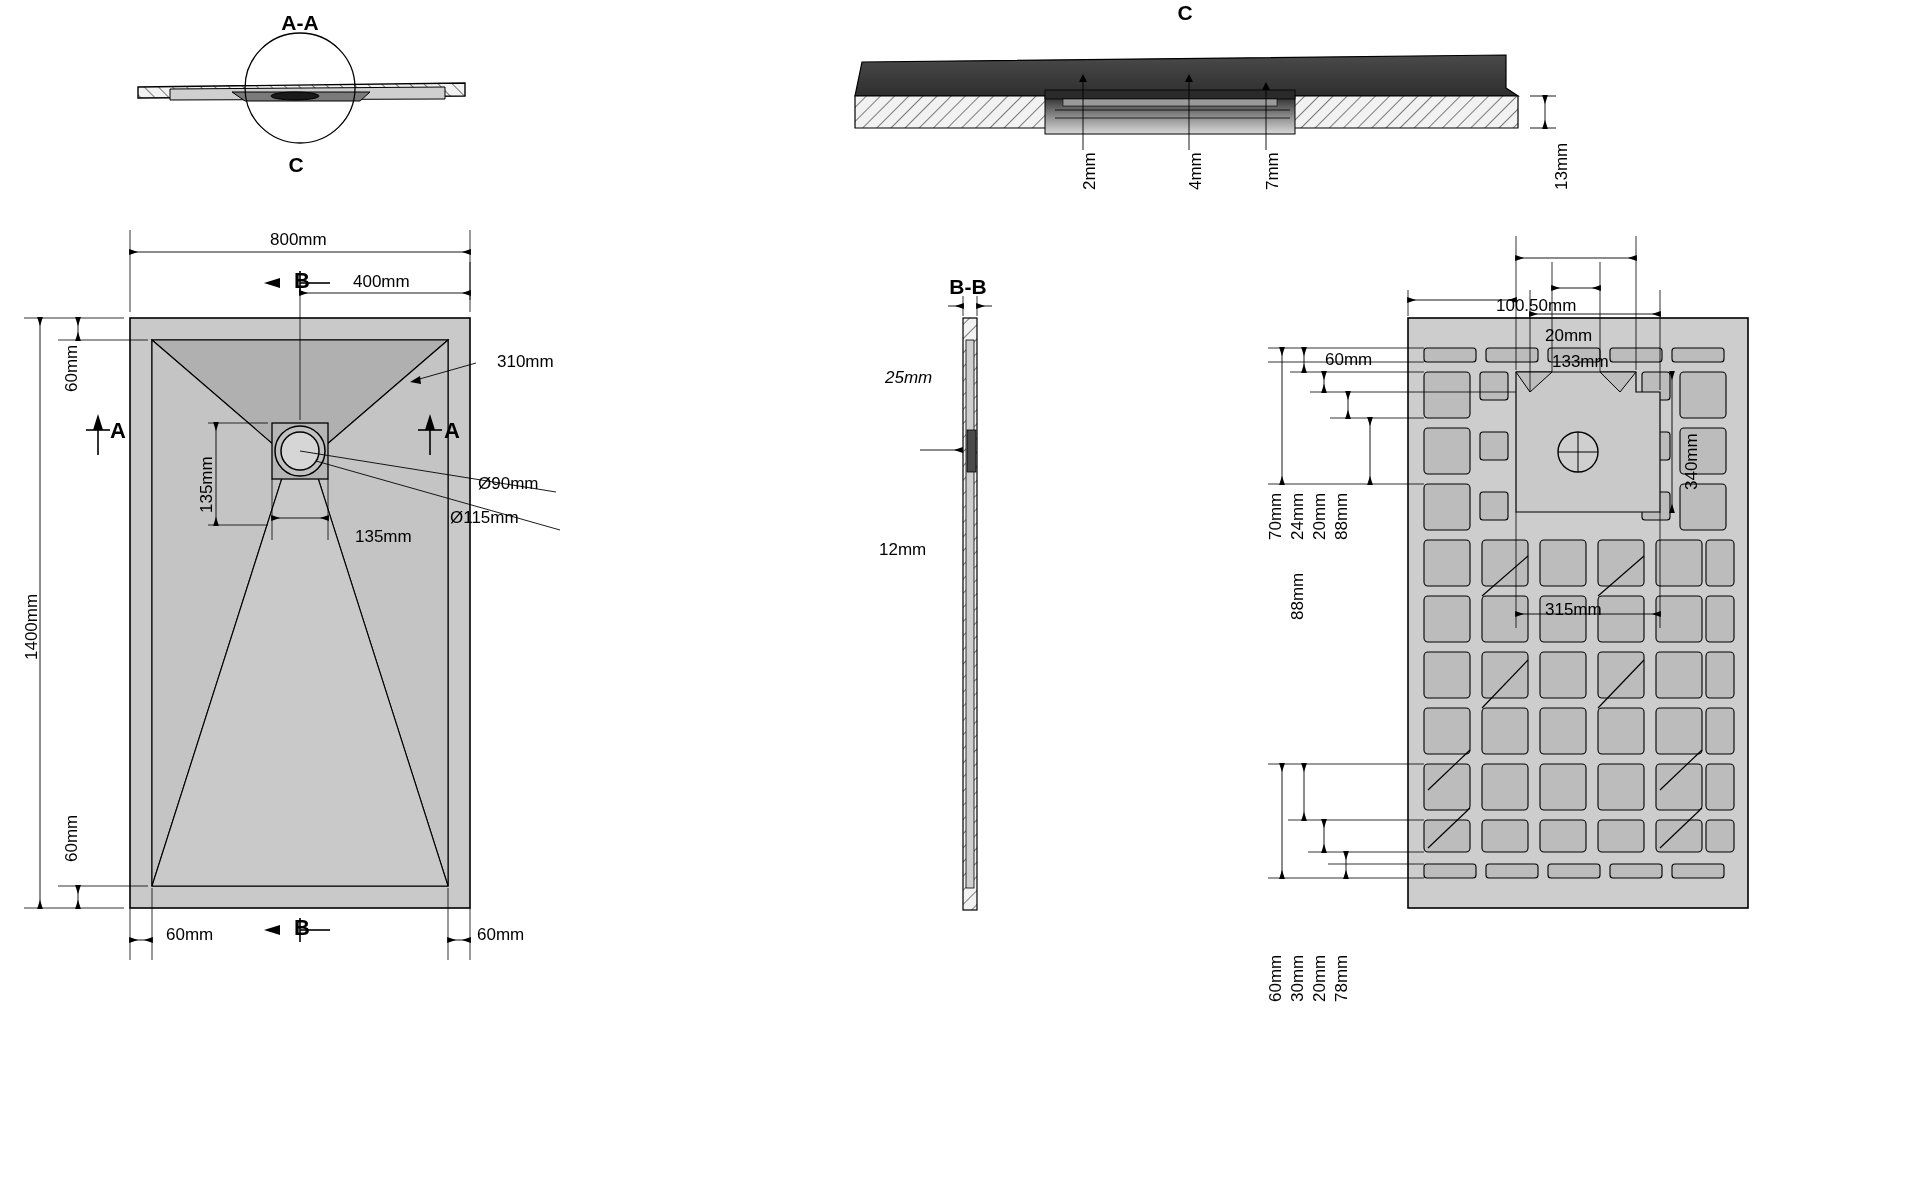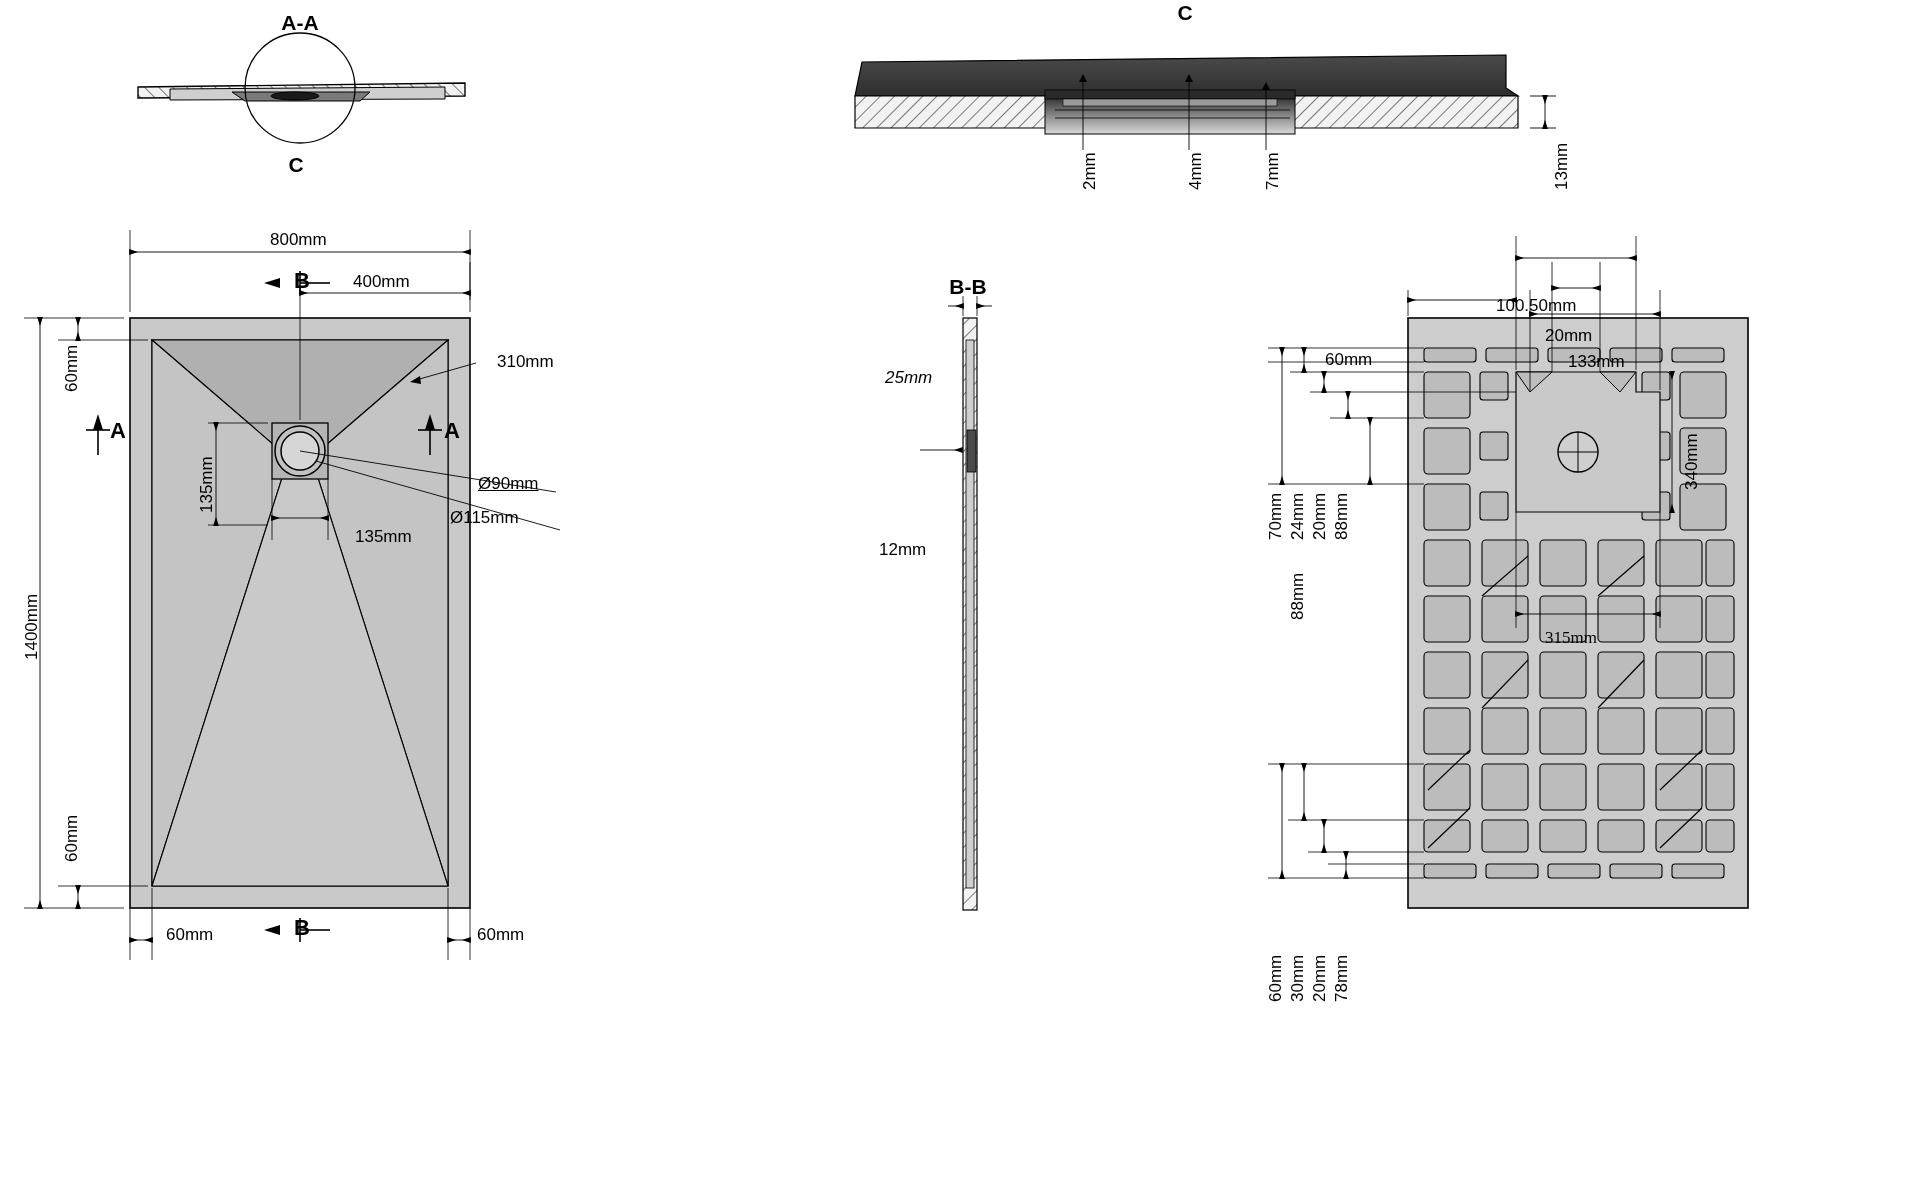--- a/index.html
+++ b/index.html
@@ -313,41 +313,41 @@
 <div class="lbl rot" style="left:1552px;top:190px;">13mm</div>
 
 <div class="lbl" style="left:270px;top:230px;text-align:center;">800mm</div>
 <div class="lbl" style="left:353px;top:272px;">400mm</div>
 <div class="lbl rot" style="left:22px;top:660px;">1400mm</div>
 <div class="lbl rot" style="left:62px;top:392px;">60mm</div>
 <div class="lbl rot" style="left:62px;top:862px;">60mm</div>
 <div class="lbl" style="left:481px;top:352px;margin-left:16px;">310mm</div>
 <div class="lbl rot" style="left:197px;top:513px;">135mm</div>
 <div class="lbl" style="left:355px;top:527px;">135mm</div>
-<div class="lbl" style="left:478px;top:474px;text-decoration:underline;">Ø90mm</div>
+<div class="lbl" style="left:478px;top:474px;">Ø90mm</div>
 <div class="lbl" style="left:450px;top:508px;">Ø115mm</div>
 <div class="lbl" style="left:166px;top:925px;">60mm</div>
 <div class="lbl" style="left:477px;top:925px;">60mm</div>
 <div class="lblb" style="left:110px;top:418px;">A</div>
 <div class="lblb" style="left:444px;top:418px;">A</div>
 <div class="lblb" style="left:294px;top:268px;">B</div>
 <div class="lblb" style="left:294px;top:915px;">B</div>
 
 <div class="lbl" style="left:885px;top:368px;font-style:italic;">25mm</div>
 <div class="lbl" style="left:855px;top:540px;margin-left:24px;">12mm</div>
 
 <div class="lbl" style="left:1496px;top:296px;">100.50mm</div>
 <div class="lbl" style="left:1545px;top:326px;">20mm</div>
-<div class="lbl" style="left:1552px;top:352px;padding-left:16px;">133mm</div>
+<div class="lbl" style="left:1552px;top:352px;">133mm</div>
 <div class="lbl" style="left:1325px;top:350px;">60mm</div>
 <div class="lbl rot" style="left:1266px;top:540px;">70mm</div>
 <div class="lbl rot" style="left:1288px;top:540px;">24mm</div>
 <div class="lbl rot" style="left:1310px;top:540px;">20mm</div>
 <div class="lbl rot" style="left:1332px;top:540px;">88mm</div>
 <div class="lbl rot" style="left:1288px;top:620px;">88mm</div>
-<div class="lbl" style="left:1545px;top:628px;font-family:Liberation Serif, serif;">315mm</div>
+<div class="lbl" style="left:1545px;top:600px;">315mm</div>
 <div class="lbl rot" style="left:1682px;top:490px;">340mm</div>
 <div class="lbl rot" style="left:1266px;top:1002px;">60mm</div>
 <div class="lbl rot" style="left:1288px;top:1002px;">30mm</div>
 <div class="lbl rot" style="left:1310px;top:1002px;">20mm</div>
 <div class="lbl rot" style="left:1332px;top:1002px;">78mm</div>
 
 </div>
 
 </body></html>

